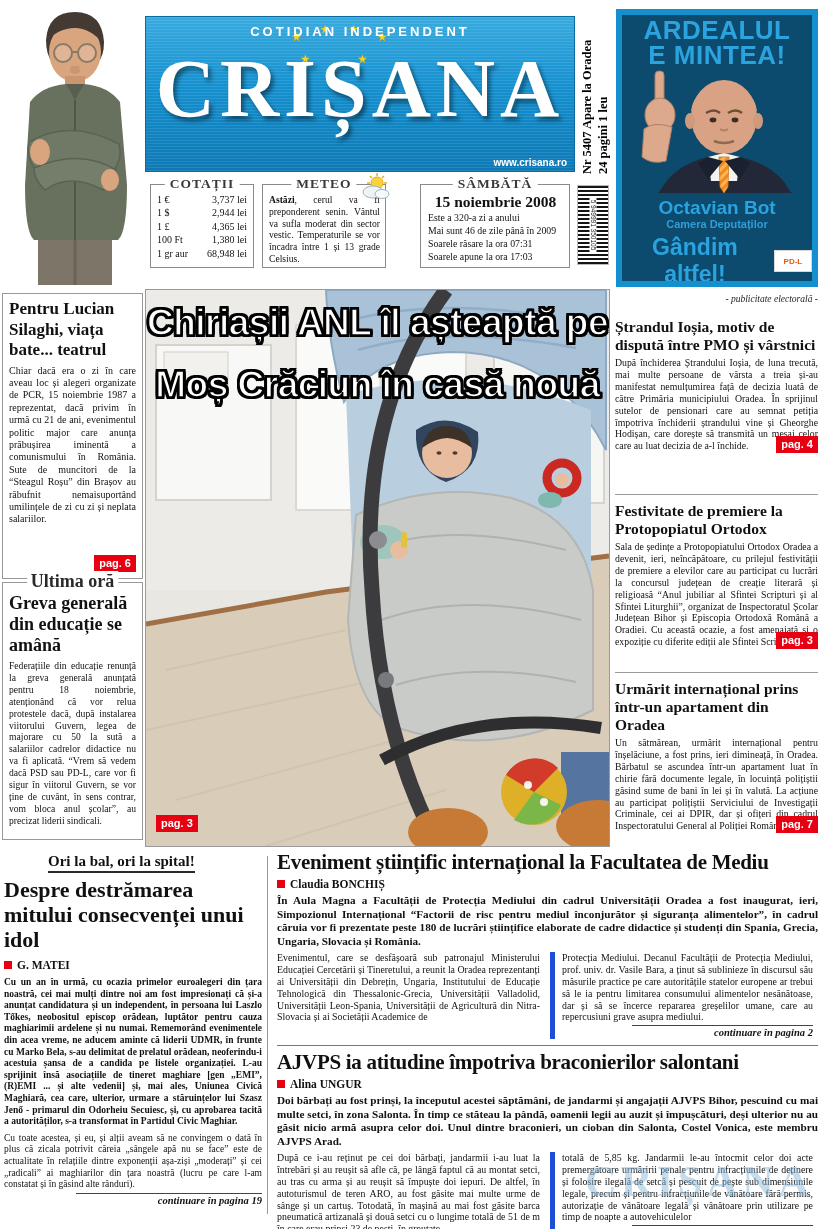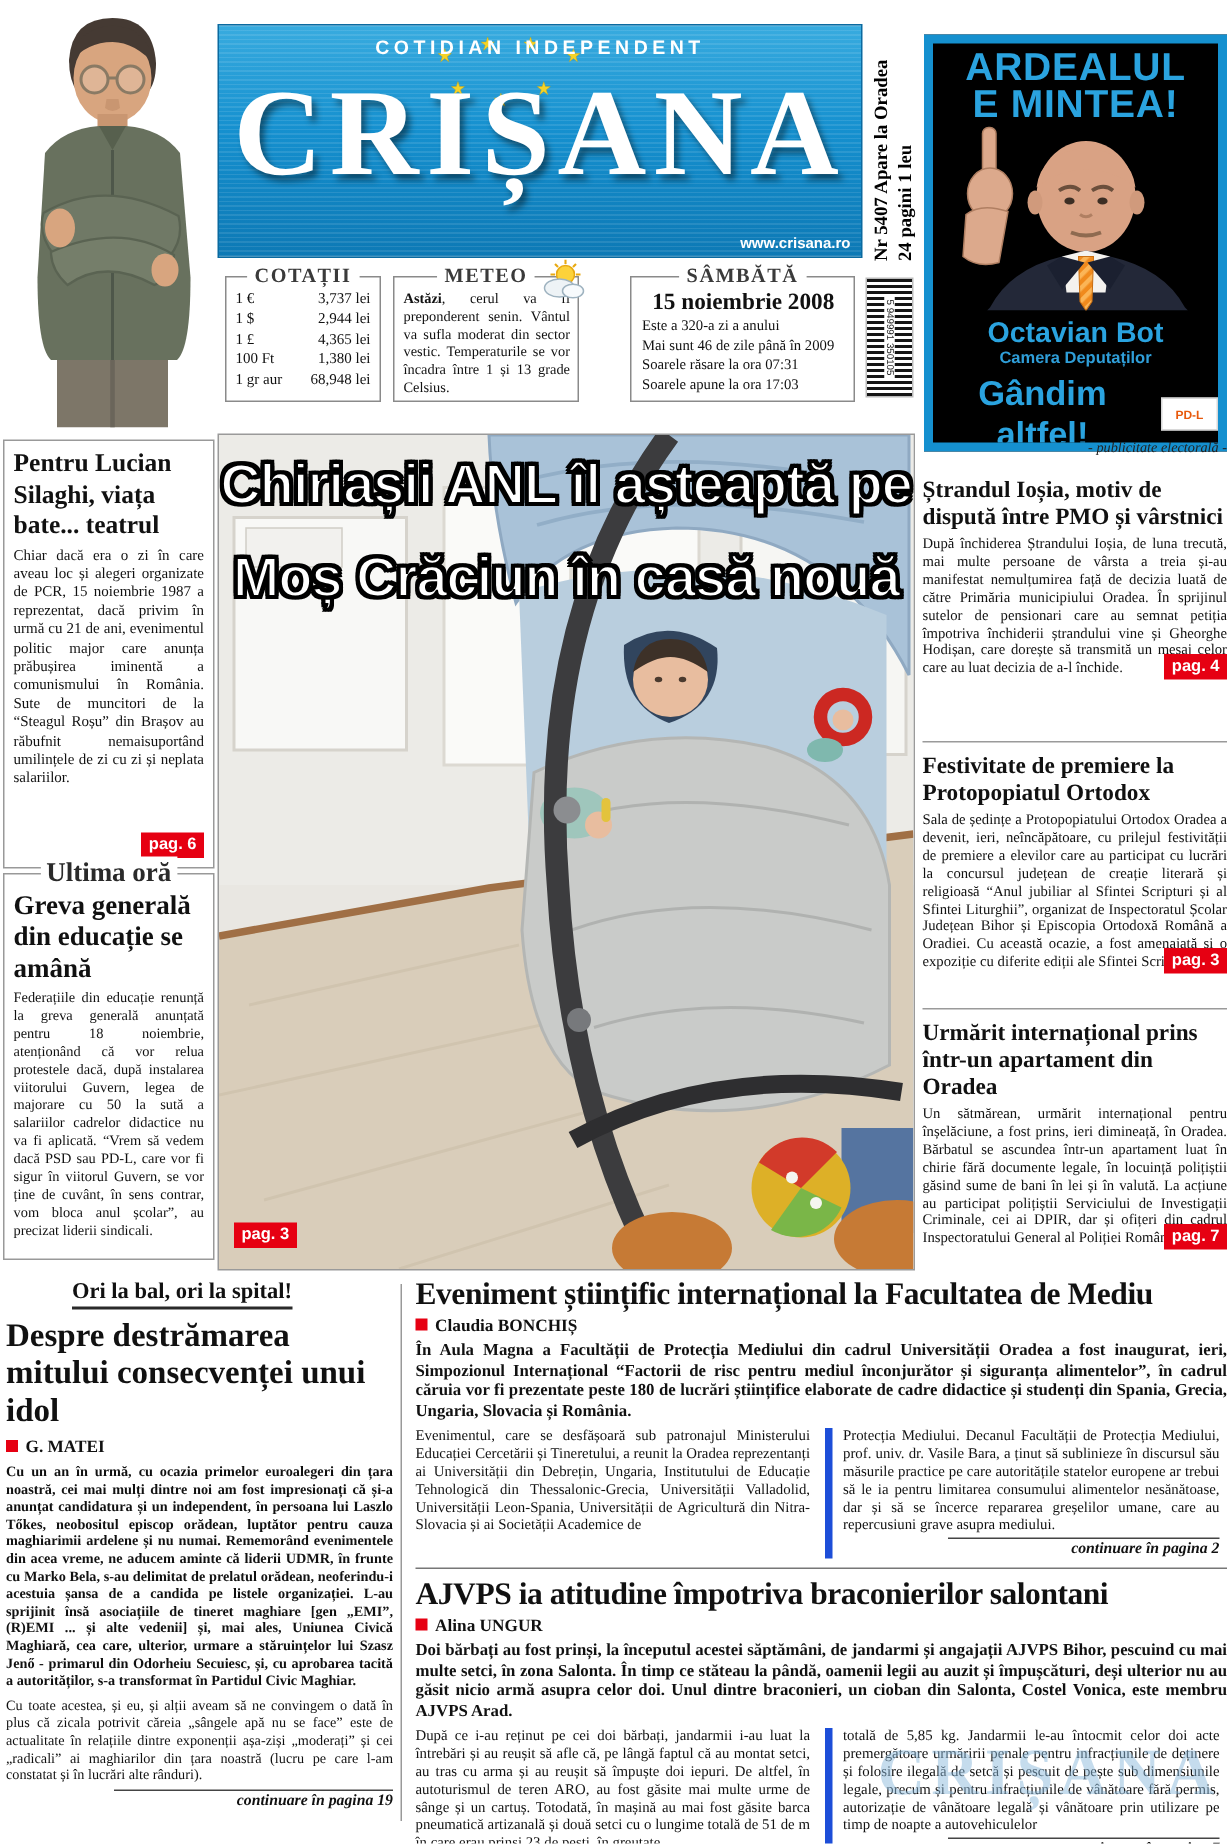--- a/index.html
+++ b/index.html
@@ -62,22 +62,22 @@
   }
   #barcode .num {
     position:absolute; left:50%; top:50%;
     transform:translate(-50%,-50%) rotate(90deg);
     font-family:"Liberation Sans","DejaVu Sans",sans-serif;
     font-size:6.5px; background:#fff; padding:0 2px; white-space:nowrap; color:#222;
   }
 
   
   #ad {
-    left:616px; top:23px; width:202px; height:278px;
-    border:6px solid #1590cf; background:#000000; text-align:center; overflow:hidden;
+    left:616px; top:9px; width:202px; height:278px;
+    border:6px solid #1590cf; background:#0c4a6e; text-align:center; overflow:hidden;
   }
   #ad .ad-line { font-family:"Liberation Sans","DejaVu Sans",sans-serif; font-weight:800;
     font-size:26px; line-height:27px; color:#2aa3df; letter-spacing:0.5px; margin-top:2px; }
   #ad .ad-name { font-family:"Liberation Sans","DejaVu Sans",sans-serif; font-weight:800;
     font-size:19px; color:#2aa3df; line-height:21px; }
   #ad .ad-office { font-family:"Liberation Sans","DejaVu Sans",sans-serif; font-weight:bold;
     font-size:11px; color:#2f9ed8; line-height:13px; }
   #ad .ad-slogan-row { display:flex; align-items:center; justify-content:center; gap:6px; margin-top:3px; }
   #ad .ad-slogan { font-family:"Liberation Sans","DejaVu Sans",sans-serif; font-weight:800;
     font-size:23px; color:#2aa3df; }
@@ -381,21 +381,21 @@
     <span class="badge">pag. 7</span>
   </div>
 </div>
 
 <div id="v-divider" class="abs"></div>
 <div id="bottom-left" class="abs">
   <span class="kicker">Ori la bal, ori la spital!</span>
   <h1>Despre destrămarea mitului consecvenței unui idol</h1>
   <div class="byline"><span class="bullet"></span><span>G. MATEI</span></div>
   <div class="p1">Cu un an în urmă, cu ocazia primelor euroalegeri din țara noastră, cei mai mulți dintre noi am fost impresionați că și-a anunțat candidatura și un independent, în persoana lui Laszlo Tőkes, neobositul episcop orădean, luptător pentru cauza maghiarimii ardelene și nu numai. Rememorând evenimentele din acea vreme, ne aducem aminte că liderii UDMR, în frunte cu Marko Bela, s-au delimitat de prelatul orădean, neoferindu-i acestuia șansa de a candida pe listele organizației. L-au sprijinit însă asociațiile de tineret maghiare [gen „EMI”, (R)EMI ... și alte vedenii] și, mai ales, Uniunea Civică Maghiară, cea care, ulterior, urmare a stăruințelor lui Szasz Jenő - primarul din Odorheiu Secuiesc, și, cu aprobarea tacită a autorităților, s-a transformat în Partidul Civic Maghiar.</div>
-  <div class="p2">Cu toate acestea, și eu, și alții aveam să ne convingem o dată în plus că zicala potrivit căreia „sângele apă nu se face” este de actualitate în relațiile dintre exponenții așa-ziși „moderați” și cei „radicali” ai maghiarilor din țara noastră (lucru pe care l-am constatat și în lucrări alte rânduri).</div>
+  <div class="p2">Cu toate acestea, și eu, și alții aveam să ne convingem o dată în plus că zicala potrivit căreia „sângele apă nu se face” este de actualitate în relațiile dintre exponenții așa-ziși „moderați” și cei „radicali” ai maghiarilor din țara noastră (lucru pe care l-am constatat și în găsind alte rânduri).</div>
   <span class="cont">continuare în pagina 19</span>
 </div>
 
 <div id="bottom-main" class="abs">
   <div>
     <h1>Eveniment științific internațional la Facultatea de Mediu</h1>
     <div class="byline" style="margin-top:3px;"><span class="bullet"></span><span>Claudia BONCHIȘ</span></div>
     <div class="lead">În Aula Magna a Facultății de Protecția Mediului din cadrul Universității Oradea a fost inaugurat, ieri, Simpozionul Internațional “Factorii de risc pentru mediul înconjurător și siguranța alimentelor”, în cadrul căruia vor fi prezentate peste 180 de lucrări științifice elaborate de cadre didactice și studenți din Spania, Grecia, Ungaria, Slovacia și România.</div>
     <div class="cols">
       <div class="col">Evenimentul, care se desfășoară sub patronajul Ministerului Educației Cercetării și Tineretului, a reunit la Oradea reprezentanți ai Universității din Debrețin, Ungaria, Institutului de Educație Tehnologică din Thessalonic-Grecia, Universității Valladolid, Universității Leon-Spania, Universității de Agricultură din Nitra-Slovacia și ai Societății Academice de</div>

